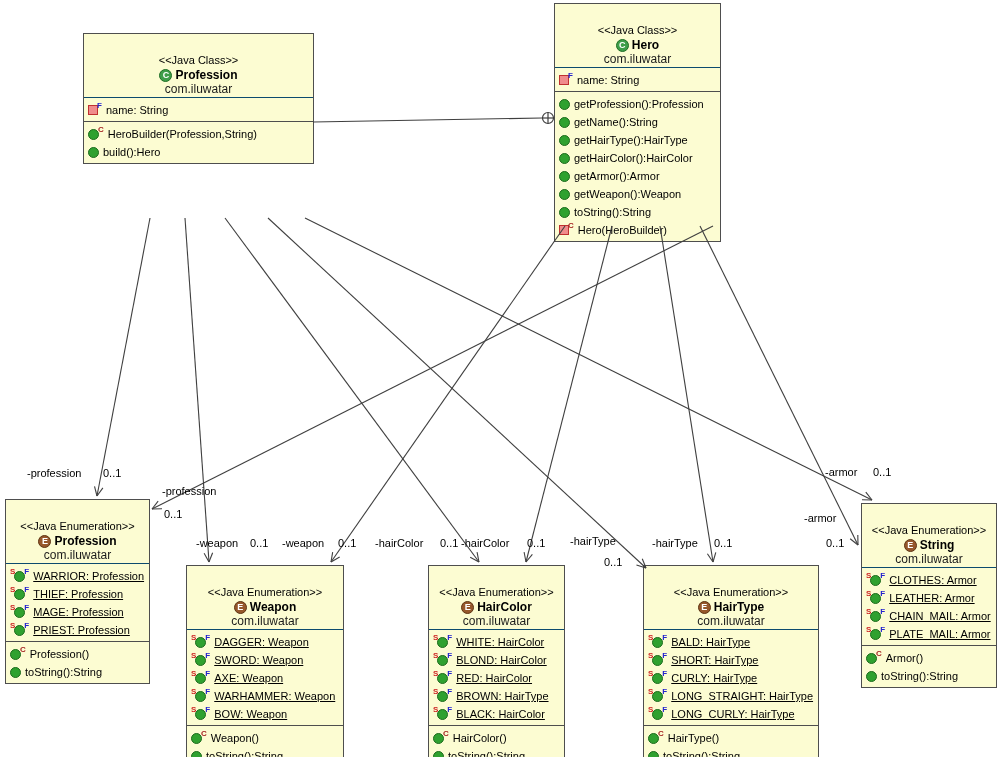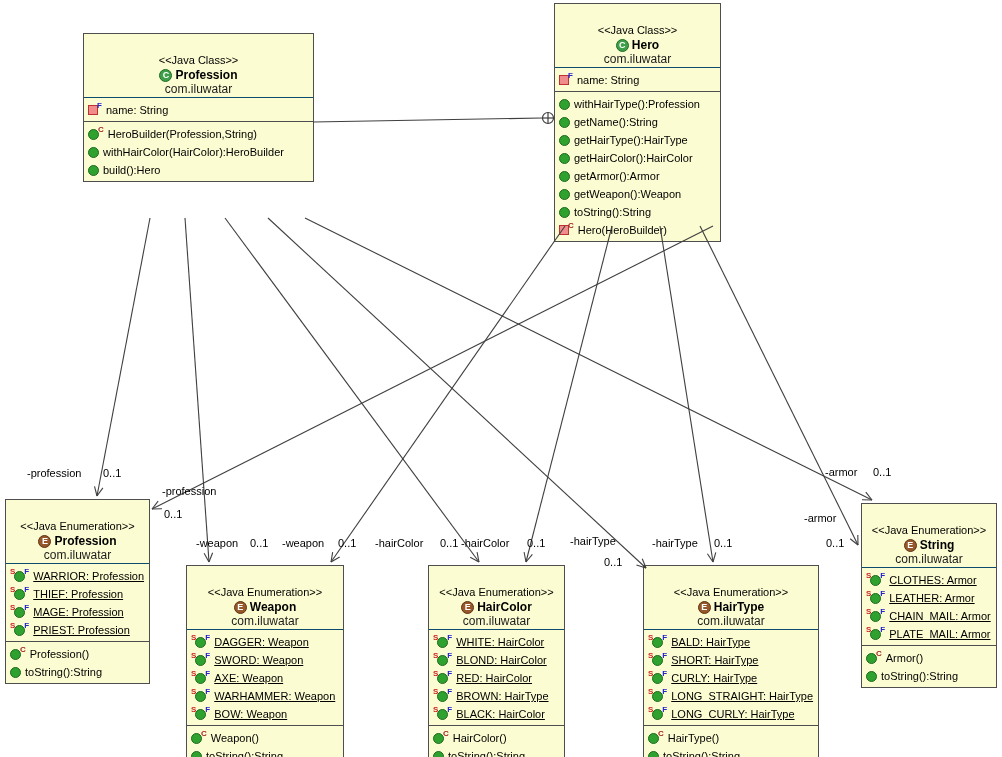--- a/index.html
+++ b/index.html
@@ -63,26 +63,20 @@
           <span class="mi">
             <span class="dot"></span>
             <sup class="sup c">C</sup>
           </span>
           <span>HeroBuilder(Profession,String)</span>
         </div>
         <div class="row">
           <span class="mi">
             <span class="dot"></span>
           </span>
-          <span>withHairColor(HairColor):HeroBuilder</span>
-        </div>
-        <div class="row">
-          <span class="mi">
-            <span class="dot"></span>
-          </span>
           <span>build():Hero</span>
         </div>
       </div>
     </div>
     <div class="cbox" style="left: 554px; top: 3px; width: 167px;">
       <div class="hdr">
         <div class="stereo">&lt;&lt;Java Class&gt;&gt;</div>
         <div class="cnamerow">
           <span class="kicon class">C</span>
           <span>Hero</span>
@@ -96,21 +90,21 @@
             <sup class="sup f">F</sup>
           </span>
           <span>name: String</span>
         </div>
       </div>
       <div class="comp">
         <div class="row">
           <span class="mi">
             <span class="dot"></span>
           </span>
-          <span>withHairType():Profession</span>
+          <span>getProfession():Profession</span>
         </div>
         <div class="row">
           <span class="mi">
             <span class="dot"></span>
           </span>
           <span>getName():String</span>
         </div>
         <div class="row">
           <span class="mi">
             <span class="dot"></span>

